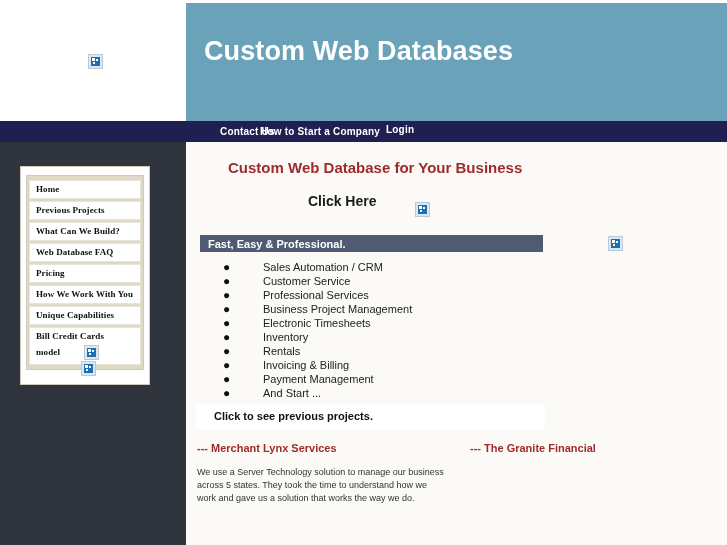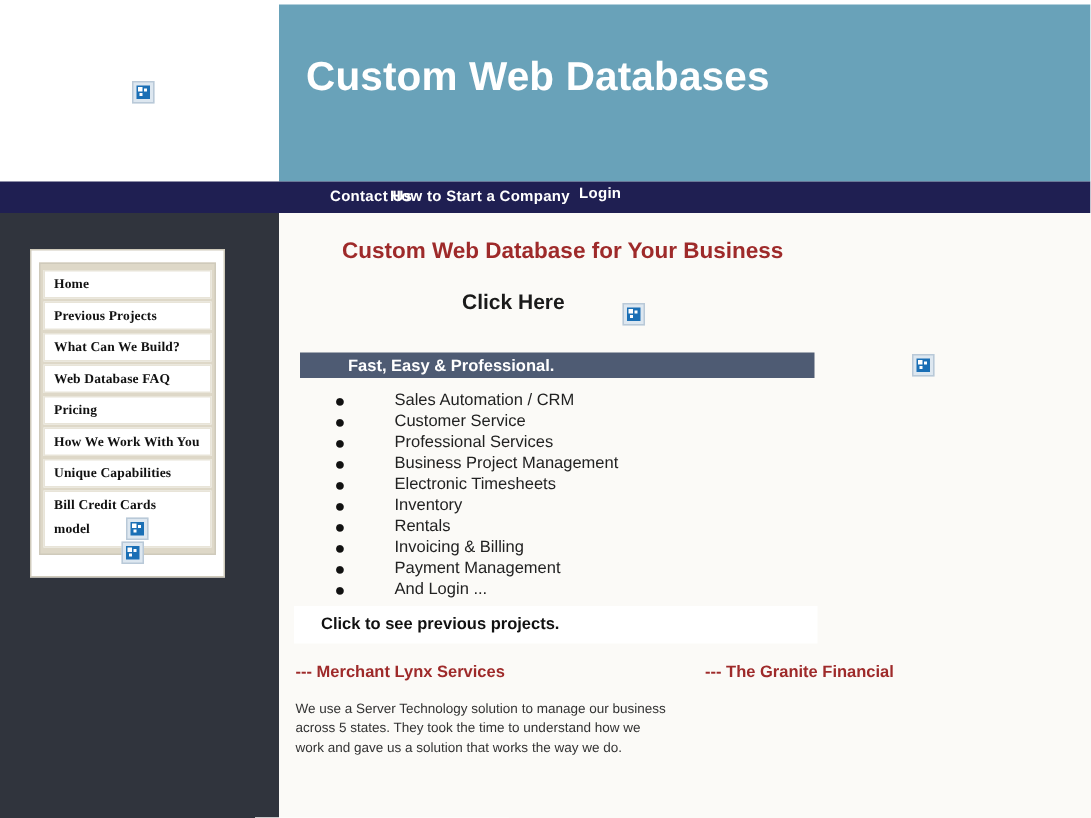--- a/index.html
+++ b/index.html
@@ -181,21 +181,21 @@
   .feature-bar {
     position: absolute;
     left: 14px;
     top: 93px;
     width: 343px;
     height: 17px;
     background: #4e5b73;
   }
   .feature-bar-label {
     position: absolute;
-    left: 32px;
+    left: 8px;
     top: 3px;
     font-size: 11px;
     font-weight: bold;
     color: #ffffff;
     white-space: nowrap;
   }
   .feature-bar-icon {
     position: absolute;
     left: 362px;
     top: 94px;
@@ -407,21 +407,21 @@
       <li>
           <span class="bullet">●</span>
           <span class="txt">Invoicing &amp; Billing</span>
         </li>
       <li>
           <span class="bullet">●</span>
           <span class="txt">Payment Management</span>
         </li>
       <li>
           <span class="bullet">●</span>
-          <span class="txt">And Login ...</span>
+          <span class="txt">And Start ...</span>
         </li>
     </ul>
 
     <div class="prev-projects-box">
       <span class="prev-projects-label">Click to see previous projects.</span>
     </div>
 
     <div class="testimonial left">
       <p class="testi-title">--- Merchant Lynx Services</p>
       <p class="testi-body">We use a Server Technology solution to manage our business across 5 states. They took the time to understand how we work and gave us a solution that works the way we do.</p>

